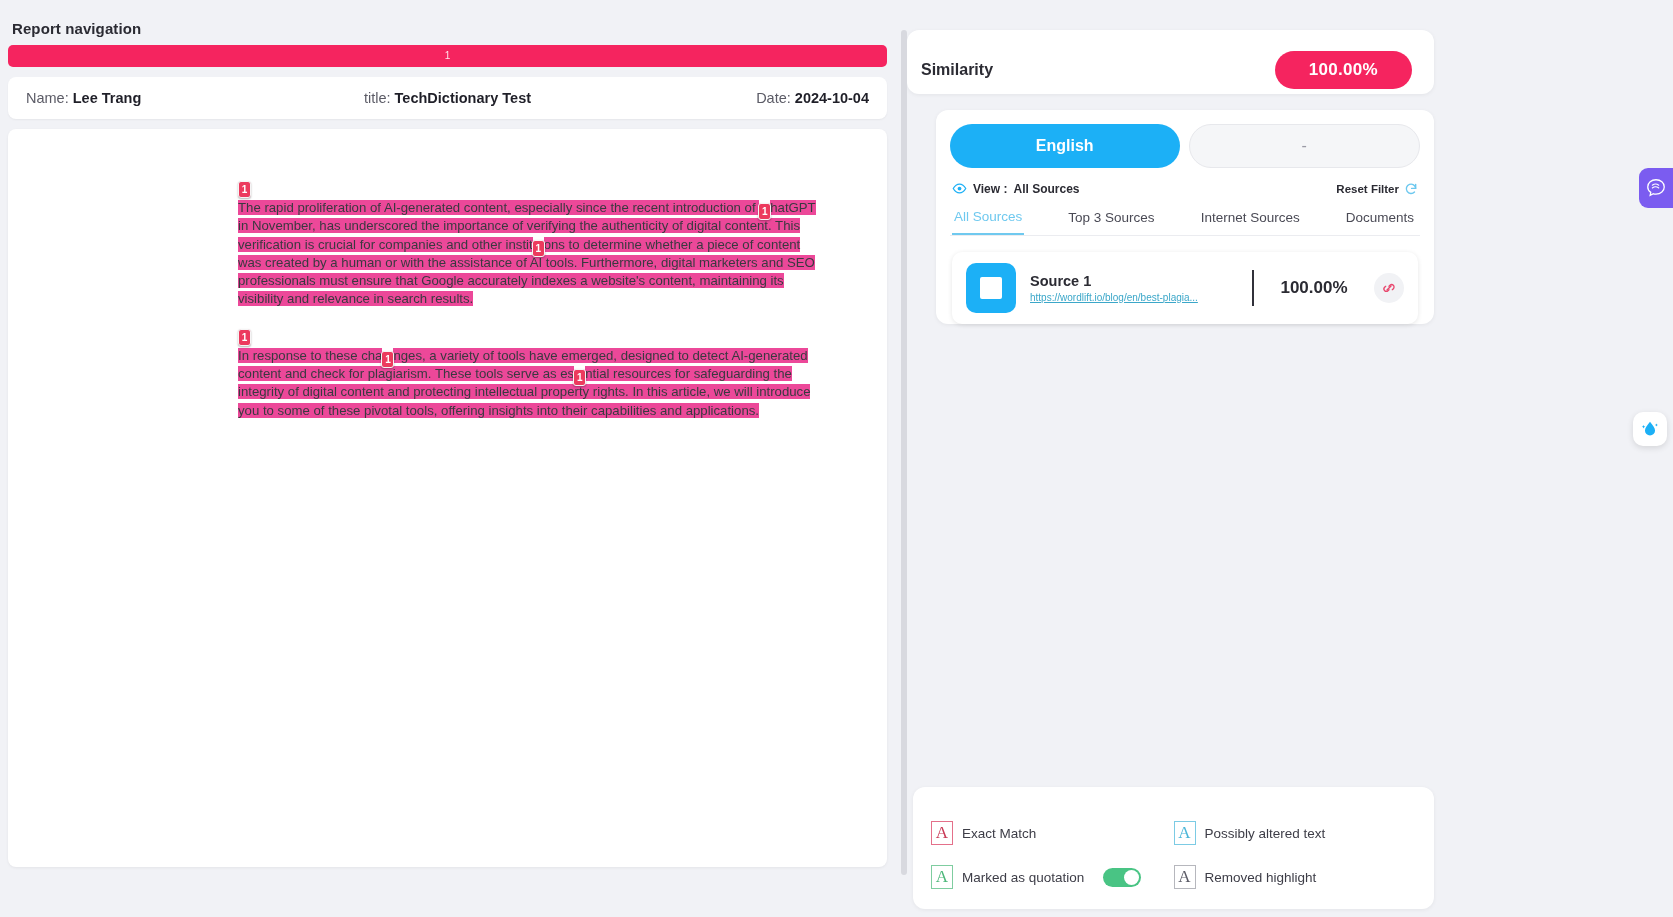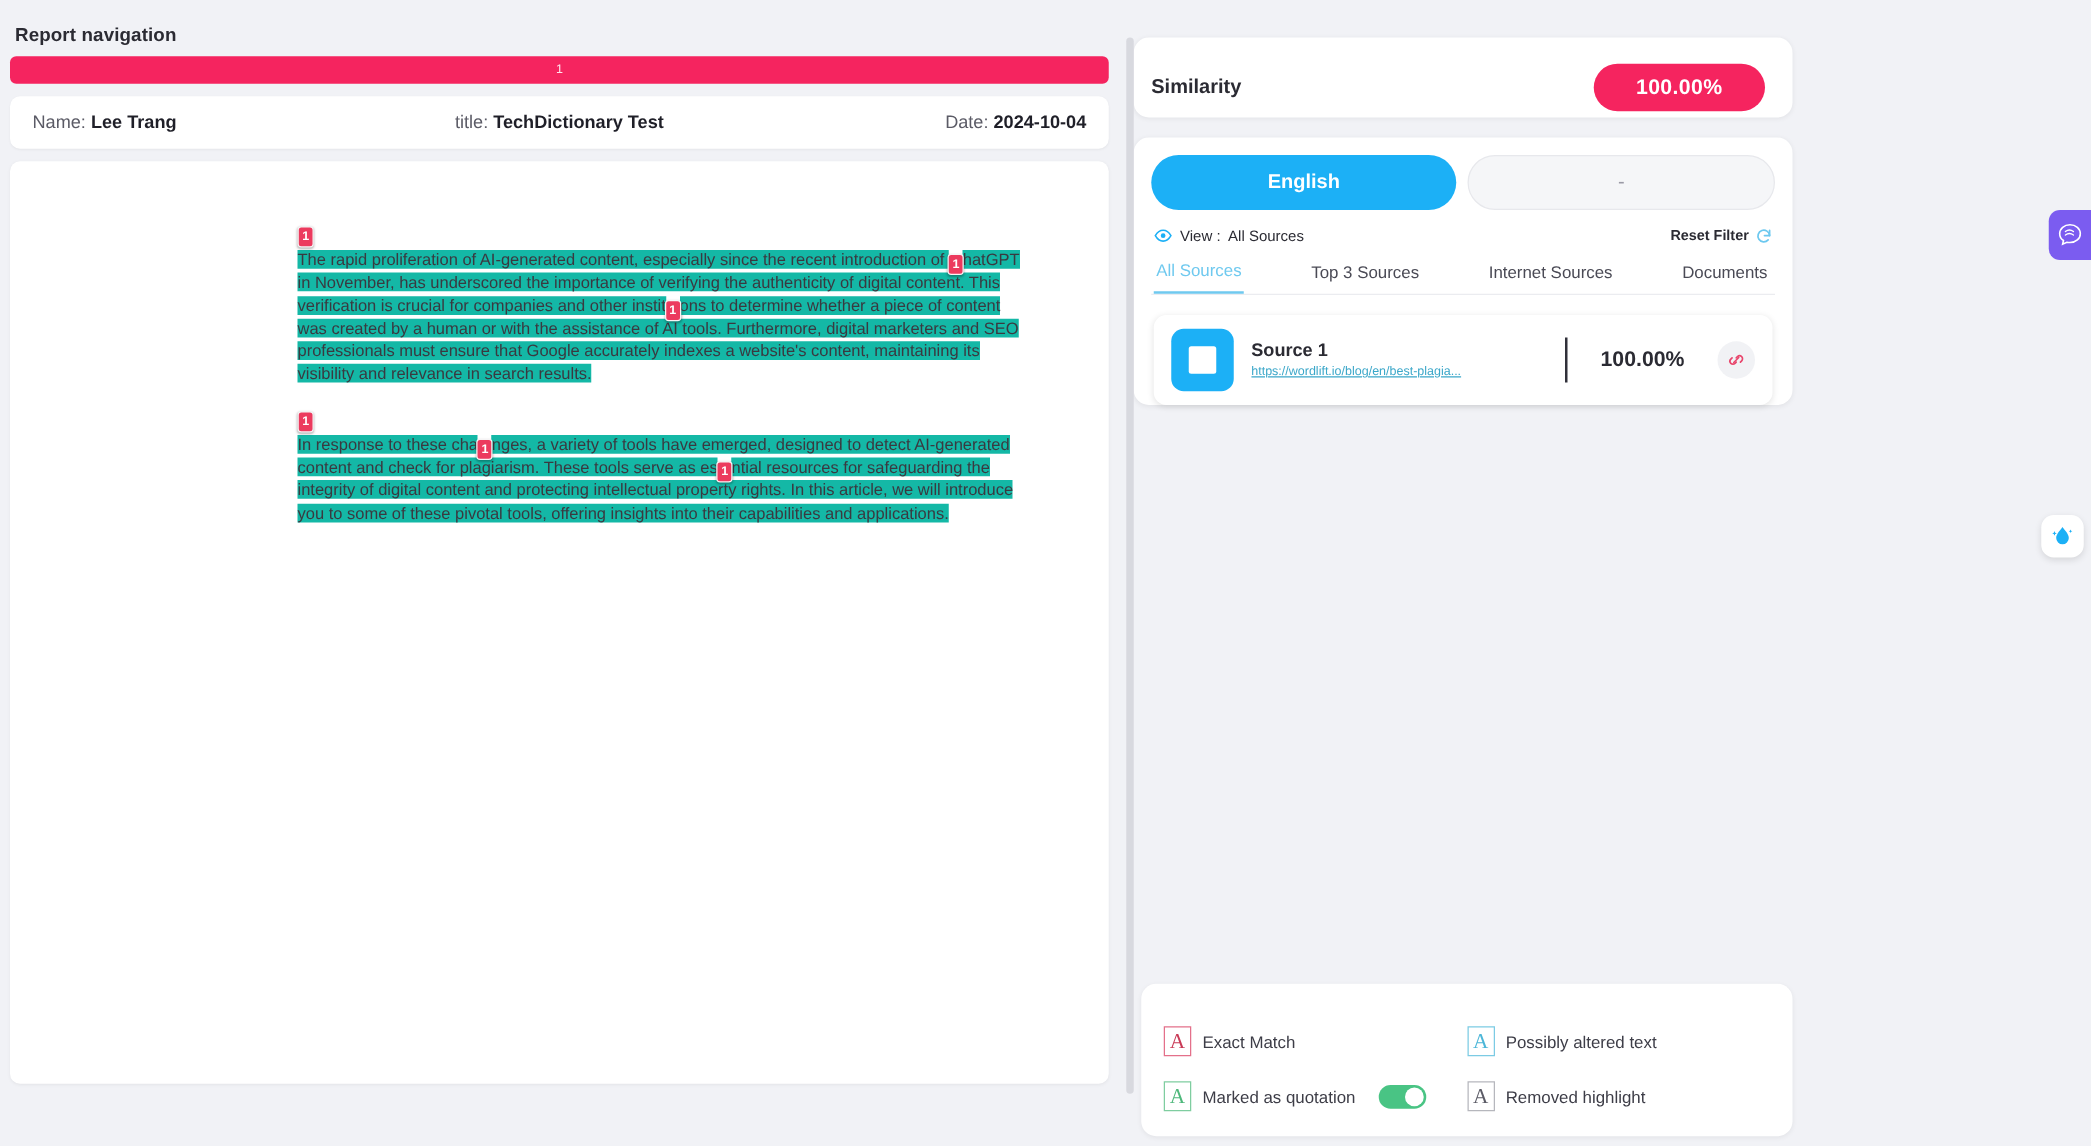--- a/index.html
+++ b/index.html
@@ -48,21 +48,21 @@
     overflow: hidden;
   }
   .doc-page { padding: 70px 0 0 0; }
   .para {
     position: relative;
     width: 585px; margin-left: 230px;
     font-size: 13.2px; line-height: 18.3px; color: #44424c;
   }
   .para + .para { margin-top: 38px; }
   .hl {
-    background: #14b8a6; color: #3a3940;
+    background: #ec4899; color: #3a3940;
     box-decoration-break: clone; -webkit-box-decoration-break: clone;
   }
   .para-badge {
     position: absolute; left: 0; top: -19px;
   }
   .badge {
     display: inline-block; width: 13px; height: 17px;
     background: #ec3a5e; border: 1.5px solid #f6f4f5;
     border-radius: 3px; color: #fff; font-size: 10px; font-weight: bold;
     text-align: center; line-height: 15px;
@@ -83,38 +83,38 @@
     justify-content: space-between; padding: 16px 22px 0 14px;
     margin-bottom: 16px;
   }
   .similarity-label { font-size: 16px; font-weight: bold; color: #2b2b33; }
   .similarity-pill {
     background: #f5245f; color: #fff; font-size: 17px; font-weight: bold;
     border-radius: 22px; padding: 9px 34px; letter-spacing: .3px;
   }
 
   
-  .sources-card { padding: 14px 14px 0 14px; }
+  .sources-card { padding: 14px 14px 0 14px; margin-left: 29px; }
   .lang-row { display: flex; gap: 9px; }
   .lang-tab {
     flex: 1; height: 44px; border-radius: 22px;
     display: flex; align-items: center; justify-content: center;
     font-size: 16px; font-weight: bold;
   }
   .lang-tab.active { background: #1cb0f6; color: #fff; }
   .lang-tab.inactive {
     background: #f5f6f8; color: #9a9aa5; border: 1px solid #e7e8ec;
     font-weight: normal;
   }
   .view-row {
     display: flex; align-items: center; justify-content: space-between;
     margin-top: 13px; padding: 0 2px;
   }
   .view-left { display: flex; align-items: center; gap: 6px; }
-  .view-text { font-size: 12px; font-weight: normal; color: #2b2b33; }
+  .view-text { font-size: 12px; font-weight: bold; color: #2b2b33; }
   .reset-filter {
     display: flex; align-items: center; gap: 5px;
     font-size: 11.5px; font-weight: bold; color: #2b2b33;
   }
   .tabs-row {
     display: flex; justify-content: space-between; align-items: center;
     margin-top: 9px; padding: 0 4px 0 2px;
     border-bottom: 1px solid #ebecf0;
   }
   .tab {

